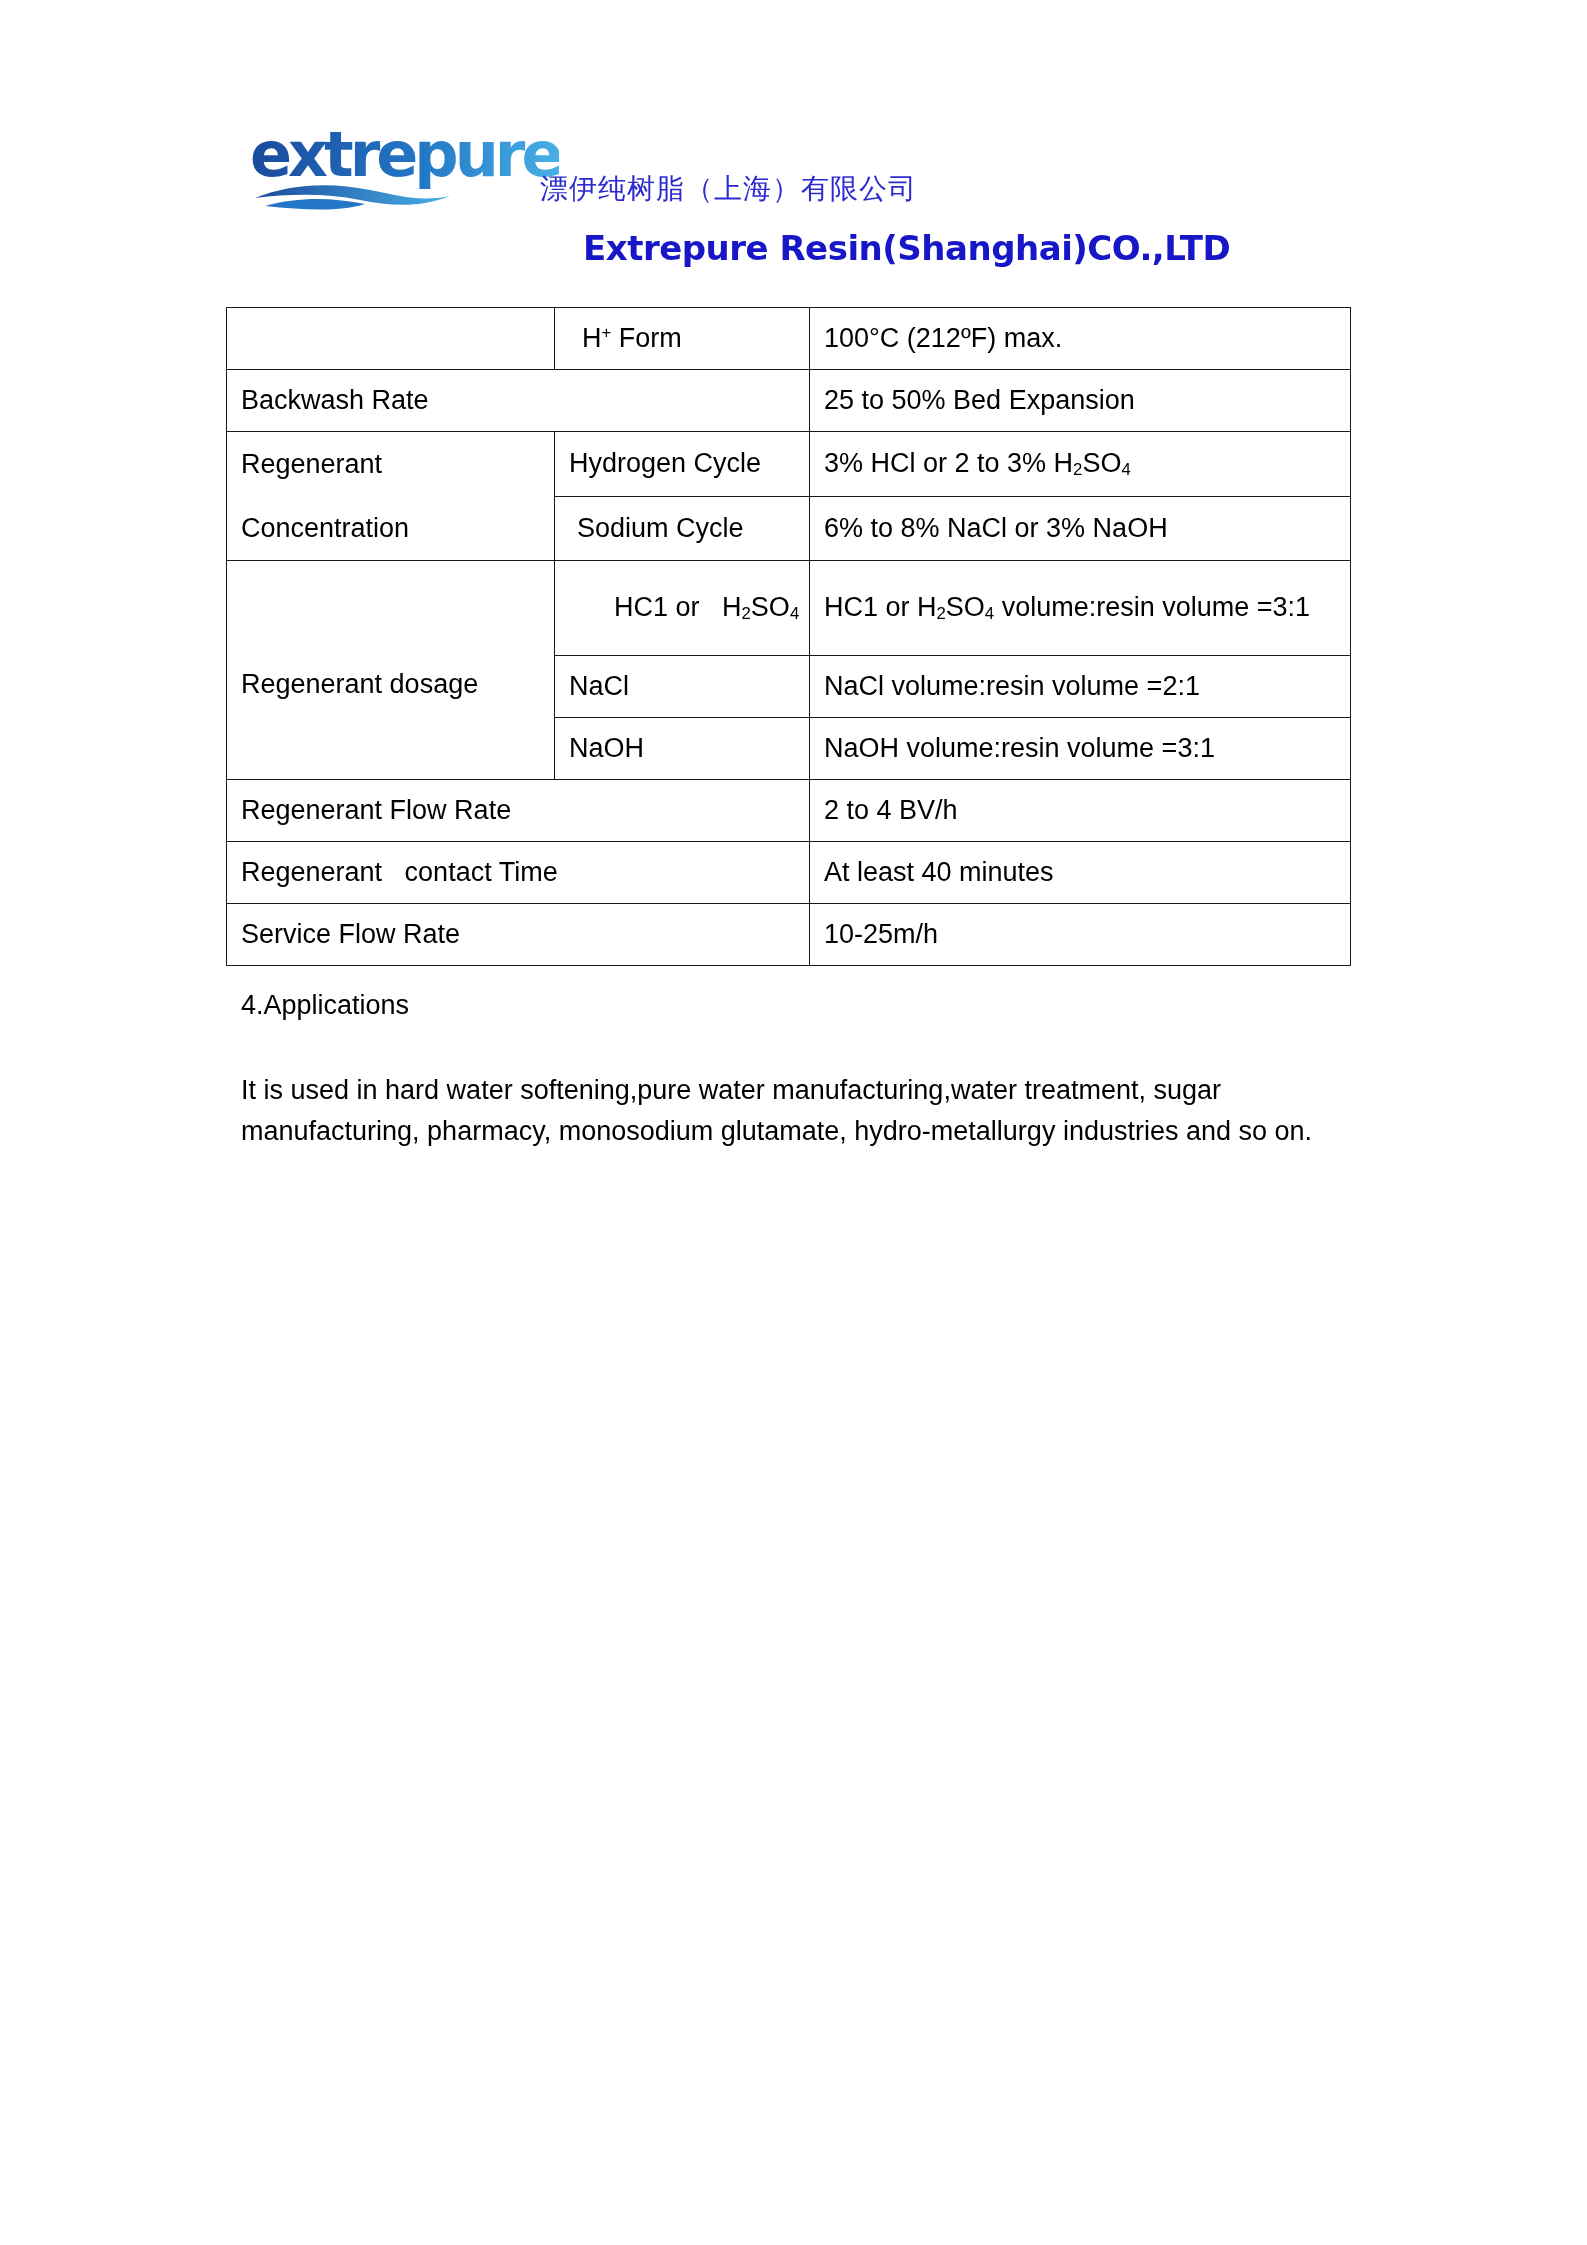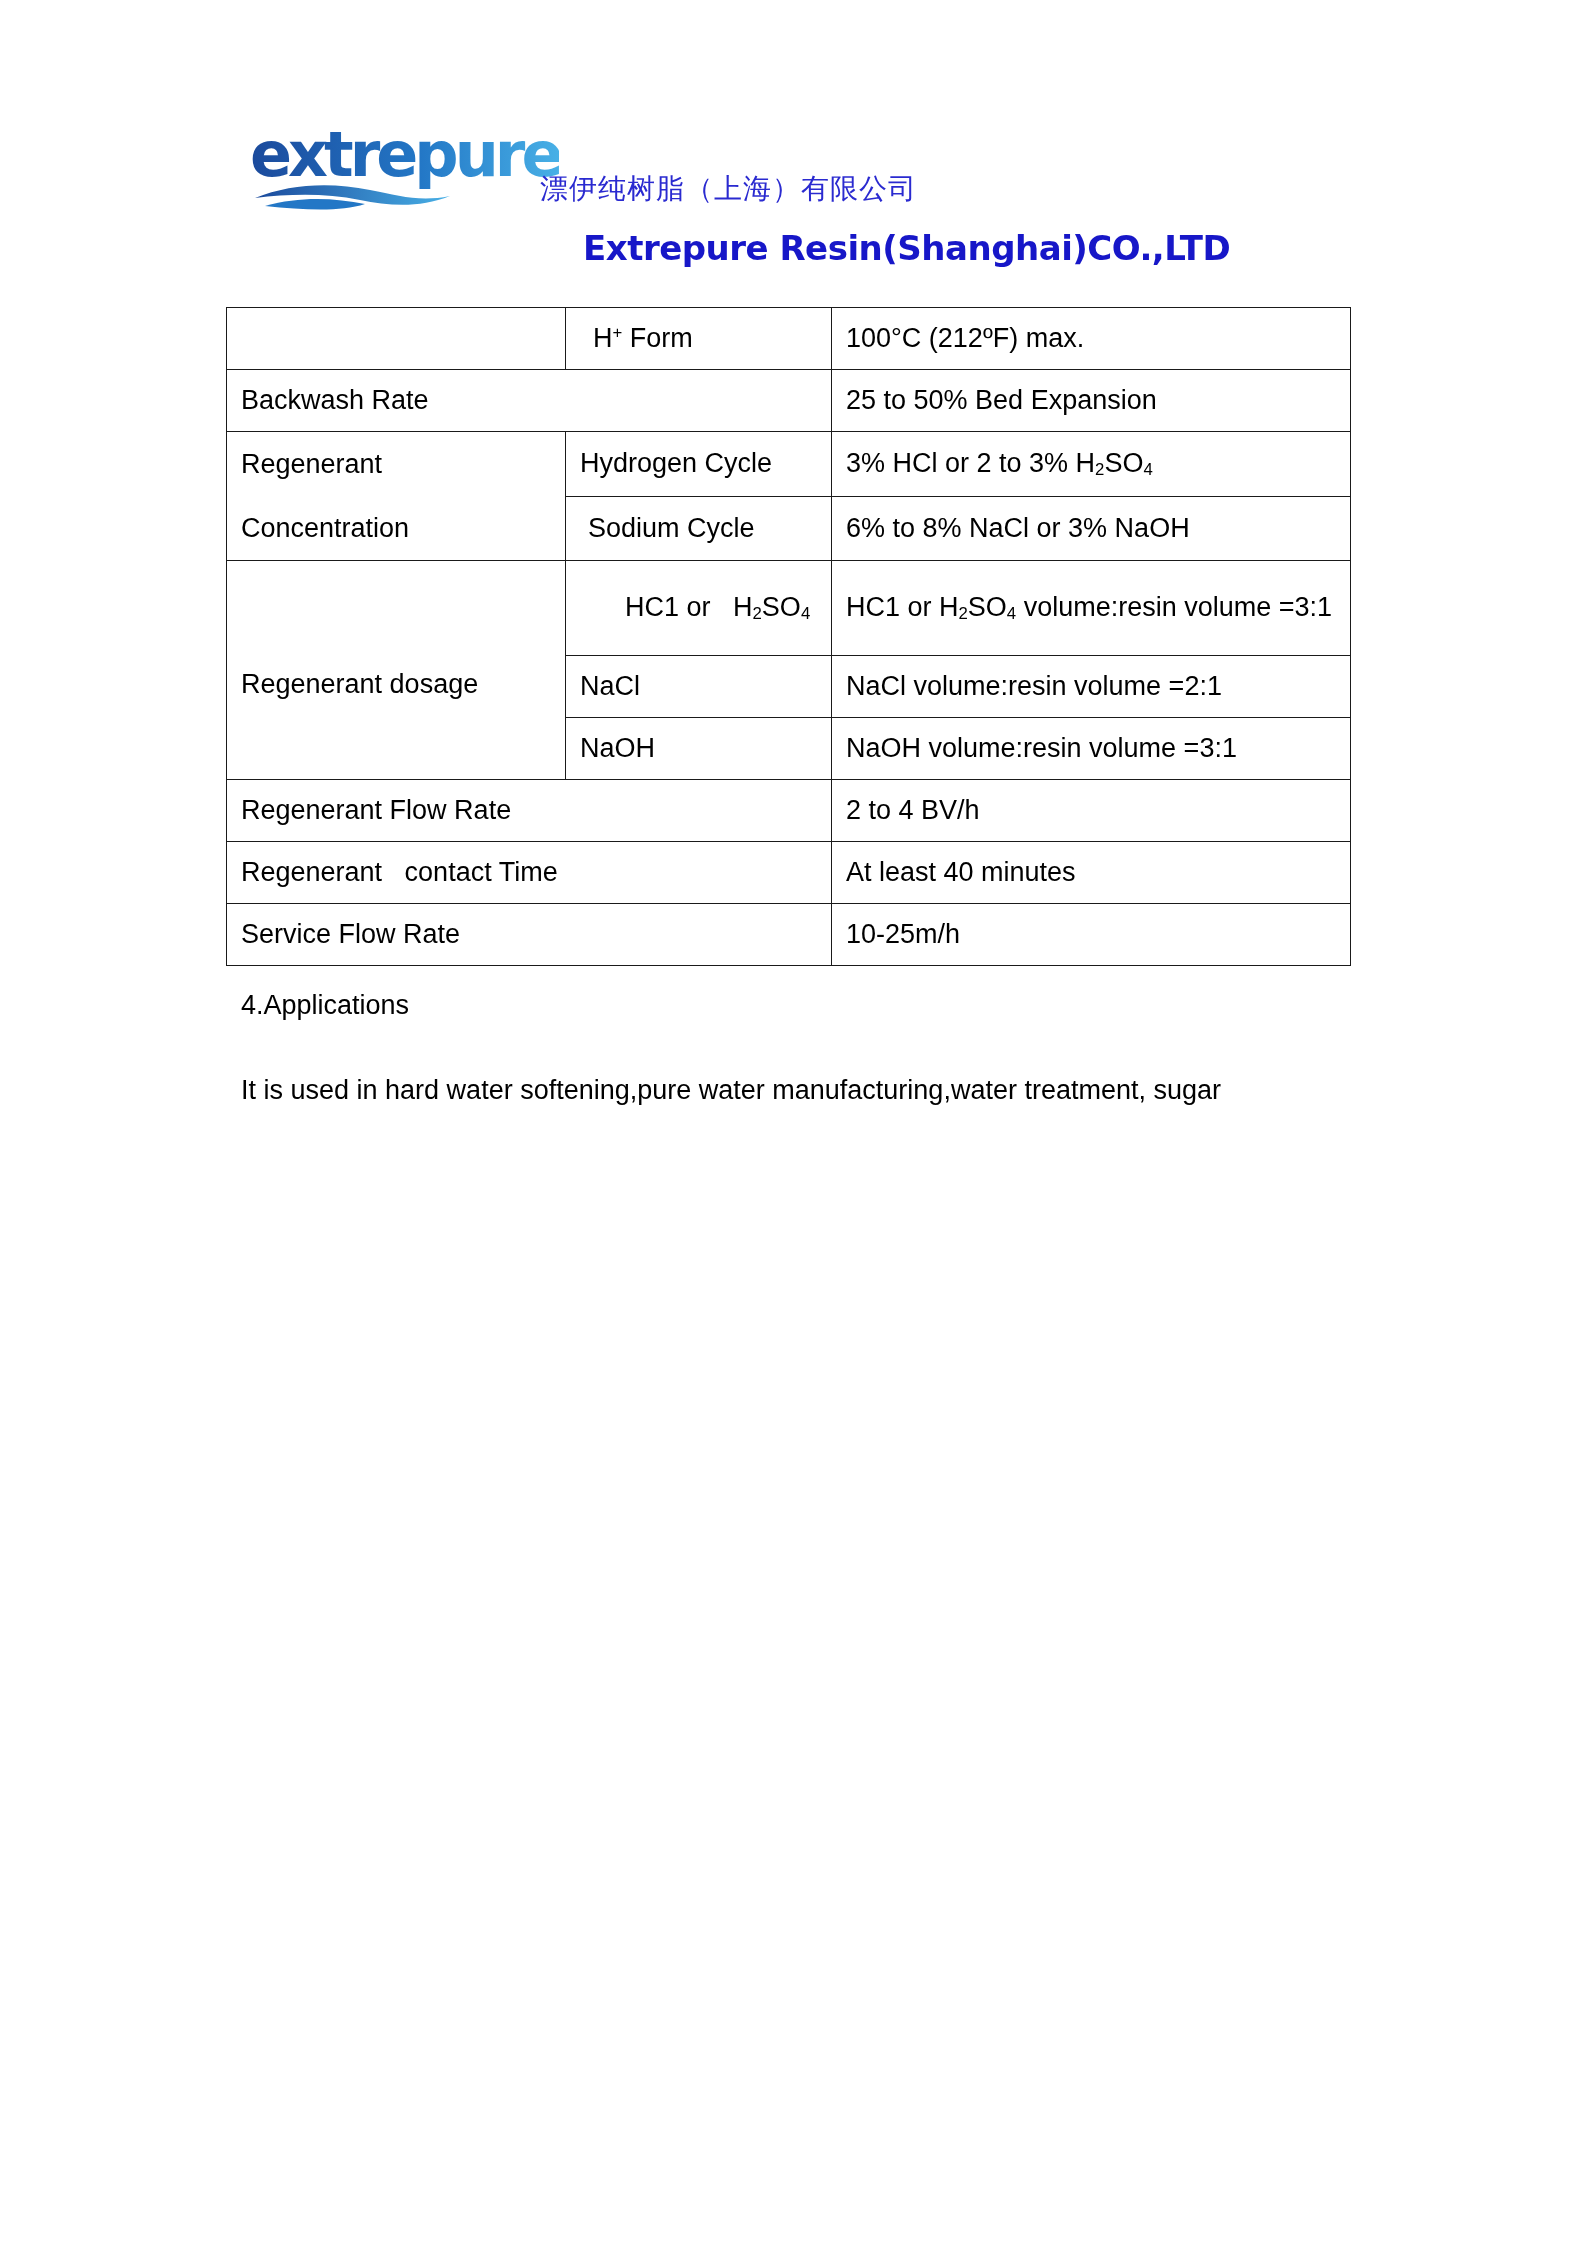--- a/index.html
+++ b/index.html
@@ -10,21 +10,21 @@
                font-weight: bold; font-size: 62px; letter-spacing: -4px;
                background: linear-gradient(90deg, #1b4a9c 0%, #2377c6 55%, #48b0e6 100%);
                -webkit-background-clip: text; background-clip: text; color: transparent; }
   .logo svg { position: absolute; left: 0; top: 48px; }
   .cn-name { position: absolute; left: 540px; top: 170px; font-family: "DejaVu Serif", serif;
              font-size: 28px; color: #2a2ad0; letter-spacing: 1px; white-space: nowrap; }
   .en-name { position: absolute; left: 583px; top: 228px; font-family: "DejaVu Sans", sans-serif;
              font-weight: bold; font-size: 34px; color: #1717c8; white-space: nowrap; letter-spacing: -0.5px; }
   table.spec { position: absolute; left: 226px; top: 307px; border-collapse: collapse;
                width: 1125px; font-size: 27px; }
-  table.spec td { border: 1.5px solid #1a1a1a; height: 61px; padding: 0 11px 0 14px;
+  table.spec td { border: 1.5px solid #1a1a1a; height: 61px; padding: 0 0 0 14px;
                   vertical-align: middle; white-space: nowrap; }
   td.c1 { width: 313px; }
   td.c2 { width: 227px; }
   td.cstack { vertical-align: top !important; padding-top: 0 !important; }
   .stack-line { display: block; height: 64px; line-height: 64px; }
   sub, sup { font-size: 0.62em; }
   sub { vertical-align: -0.2em; }
   sup { vertical-align: 0.55em; }
   .app-heading { position: absolute; left: 241px; top: 990px; font-size: 27px; font-weight: normal; }
   .app-body { position: absolute; left: 241px; top: 1070px; width: 1120px; font-size: 27px; line-height: 41px; }
@@ -103,13 +103,14 @@
   <tr>
     <td colspan="2">Service Flow Rate</td>
     <td>10-25m/h</td>
   </tr>
 </tbody>
   </table>
 
 <div class="app-heading">4.Applications</div>
 <div class="app-body">
   <div>It is used in hard water softening,pure water manufacturing,water treatment, sugar</div>
+  <div>manufacturing, pharmacy, monosodium glutamate, hydro-metallurgy industries and so on.</div>
 </div>
 
 </body></html>

